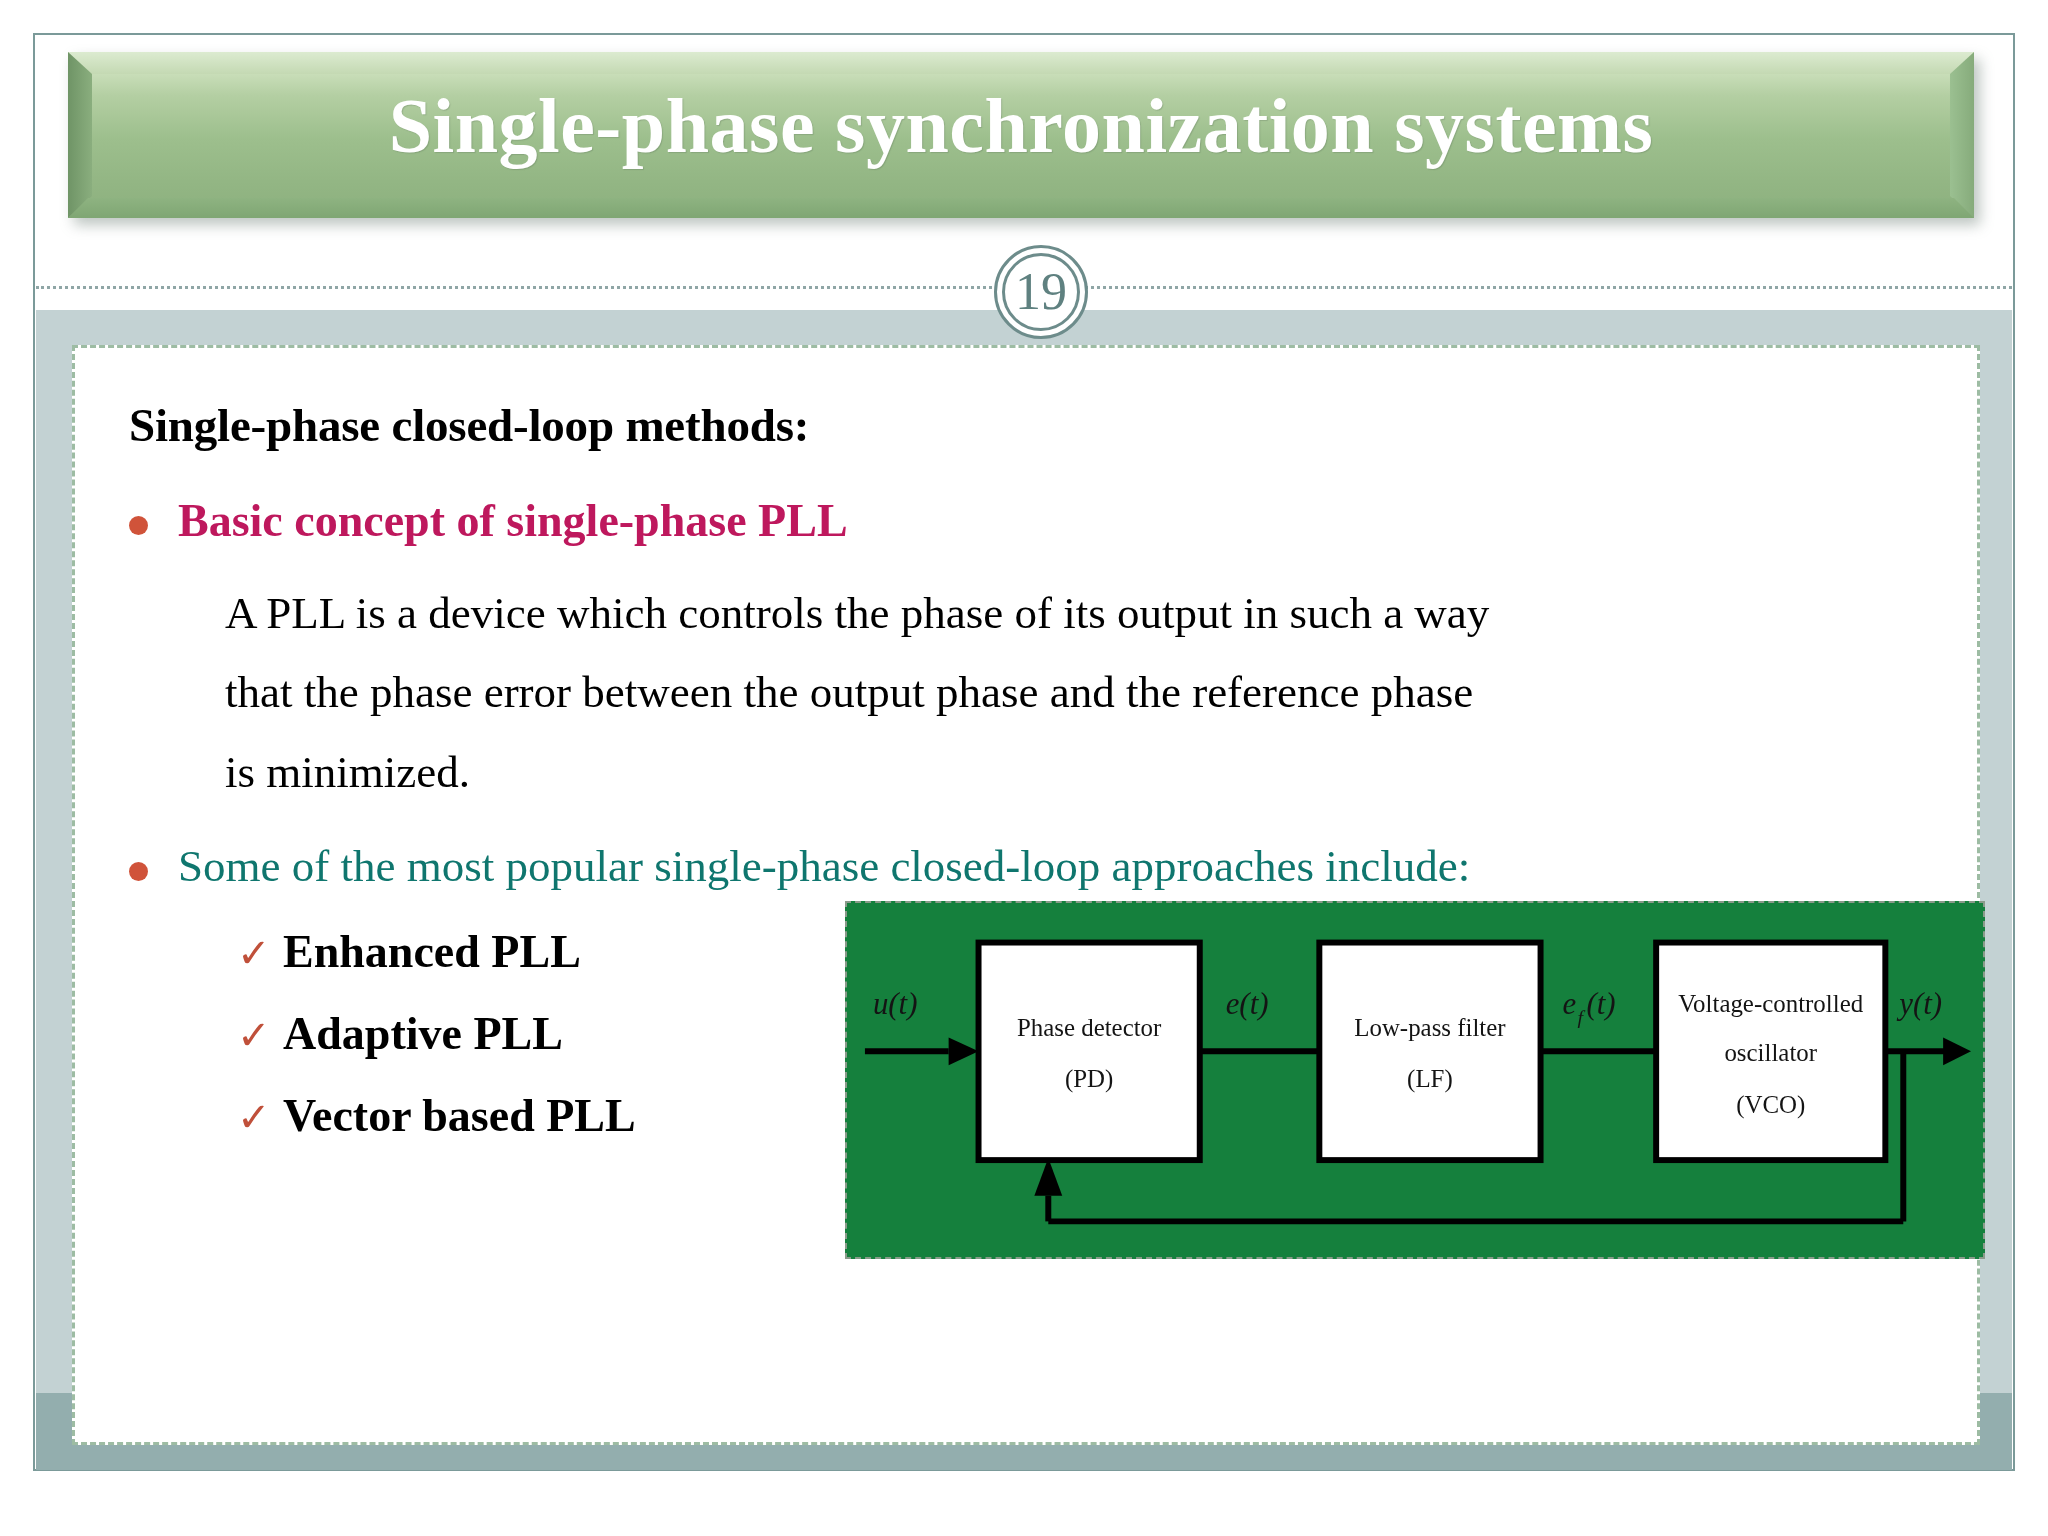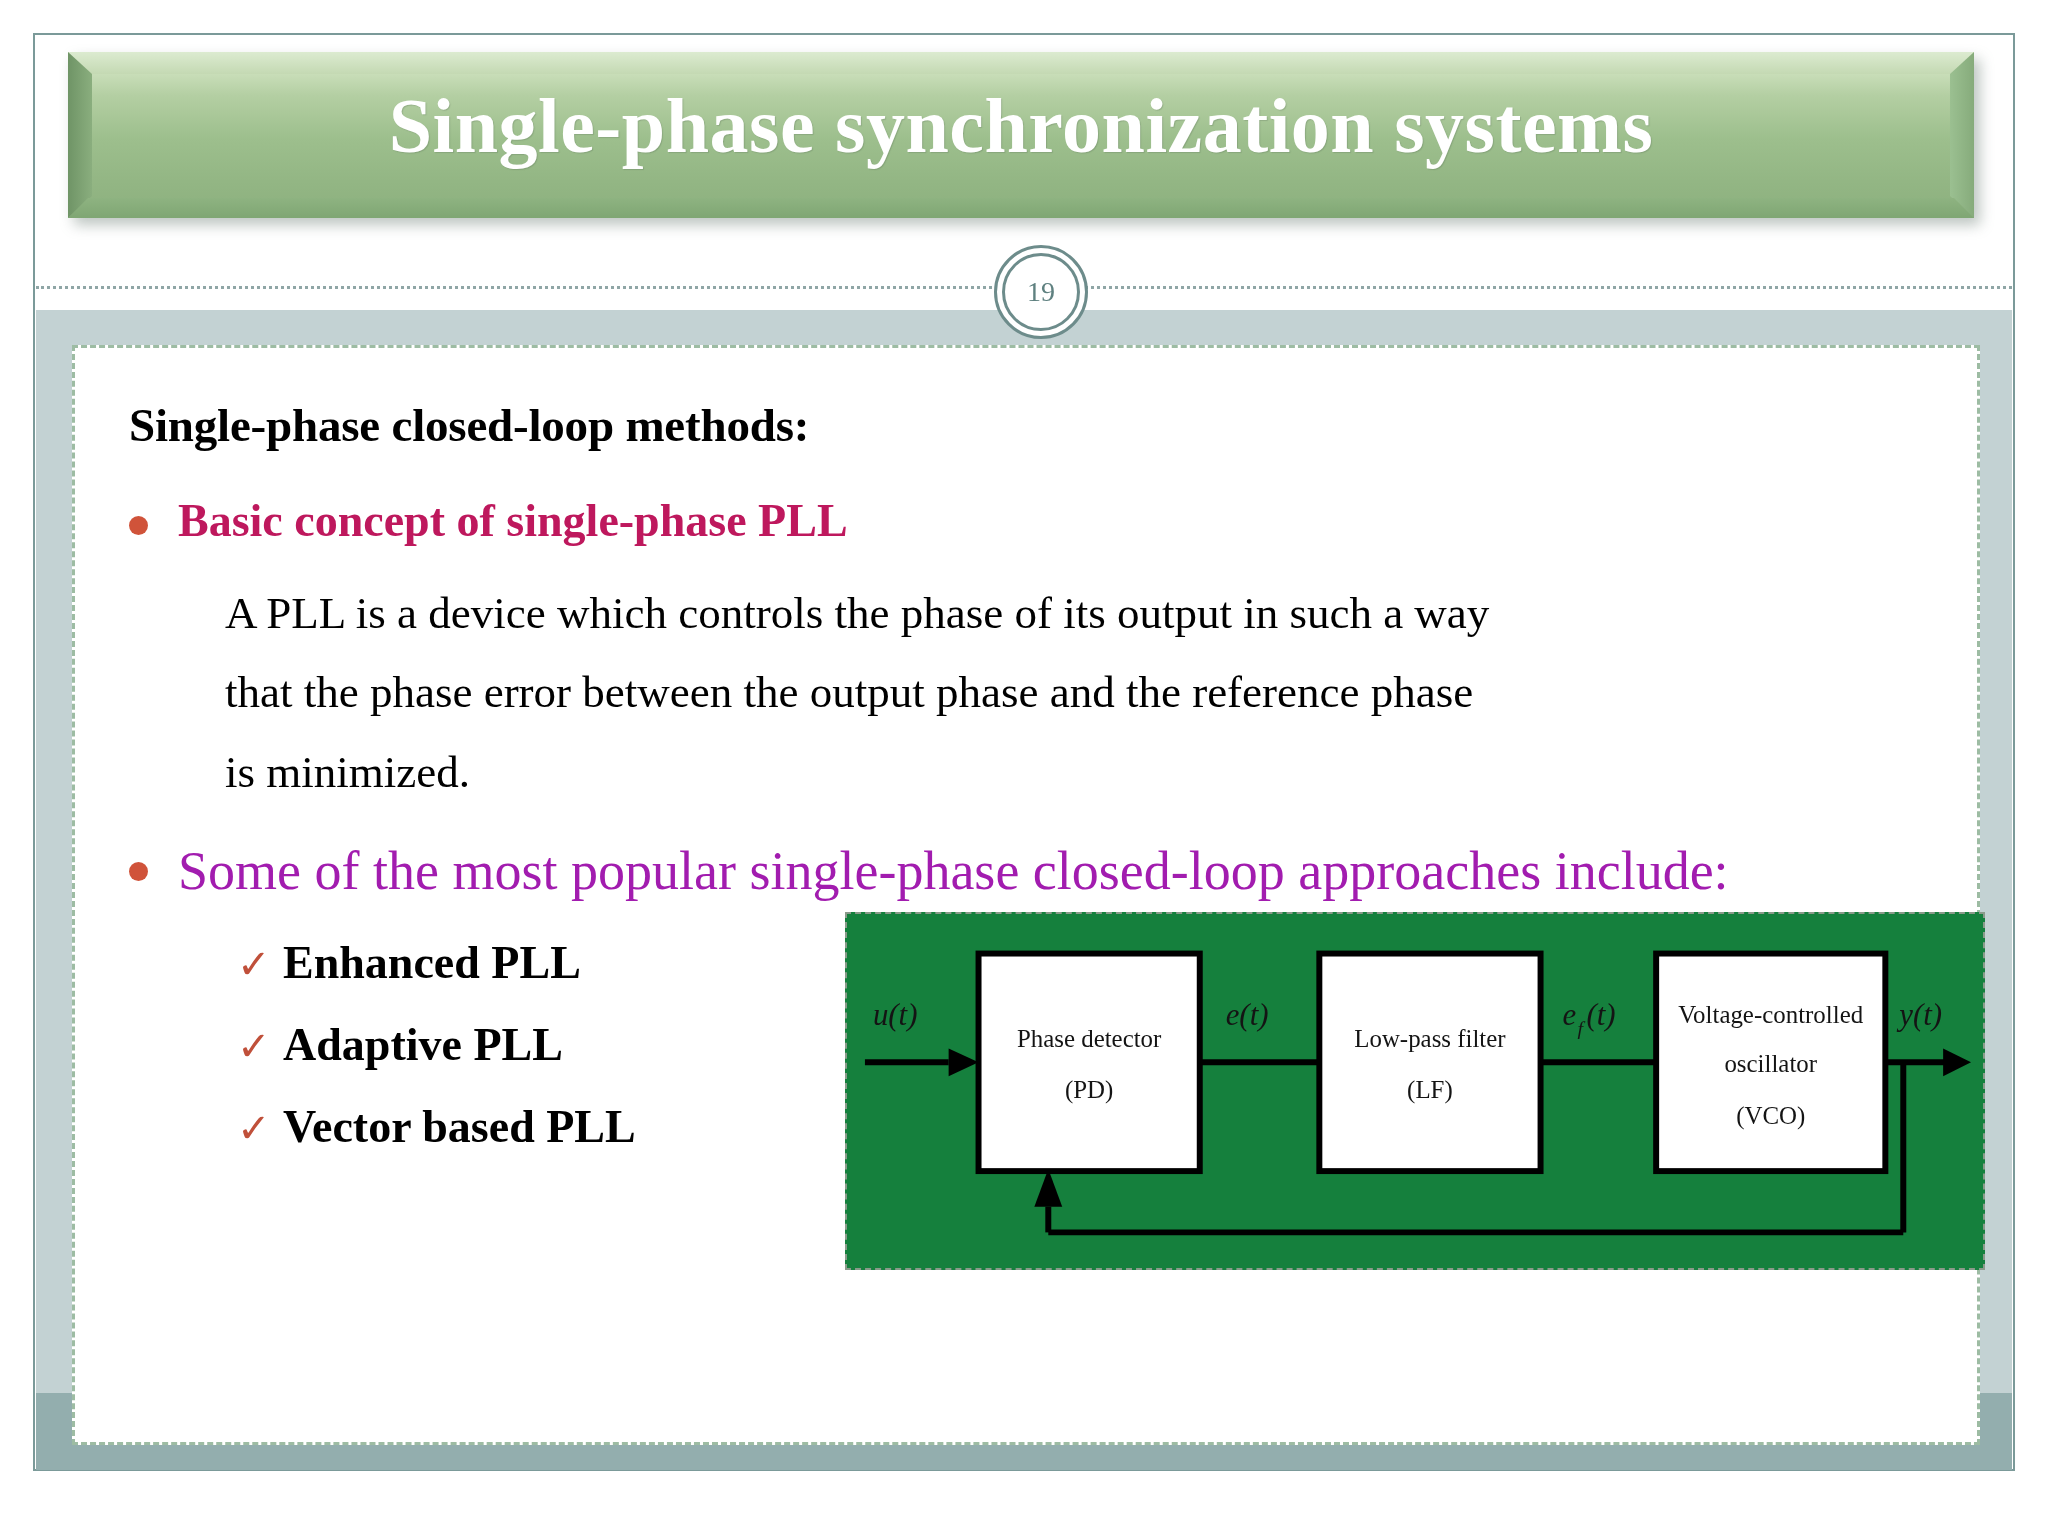--- a/index.html
+++ b/index.html
@@ -117,21 +117,21 @@
     background: #ffffff;
   }
   .page-badge .ring-outer { left: 0; top: 0; width: 94px; height: 94px; }
   .page-badge .ring-inner { left: 8px; top: 8px; width: 78px; height: 78px; background: transparent; }
   .page-badge .page-num {
     position: absolute;
     left: 0; top: 0; width: 94px; height: 94px;
     display: flex; align-items: center; justify-content: center;
     color: #5f8180;
     font-family: "Liberation Serif", serif;
-    font-size: 28px;
+    font-size: 52px;
     line-height: 1;
   }
 
   
   .band {
     position: absolute;
     left: 36px;
     top: 310px;
     width: 1976px;
     height: 1160px;
@@ -185,22 +185,22 @@
   .bullet-text-bold {
     font-family: "Liberation Serif", serif;
     font-weight: bold;
     font-size: 46px;
     color: #be185d;
     line-height: 1.18;
   }
   .bullet-text-regular {
     font-family: "Liberation Serif", serif;
     font-weight: normal;
-    font-size: 54px;
-    color: #a21caf;
+    font-size: 45px;
+    color: #0f766e;
     line-height: 1.18;
   }
 
   .para {
     font-family: "Liberation Serif", serif;
     font-size: 45px;
     color: #000000;
     line-height: 1.76;
     text-align: justify;
     margin-left: 96px;

